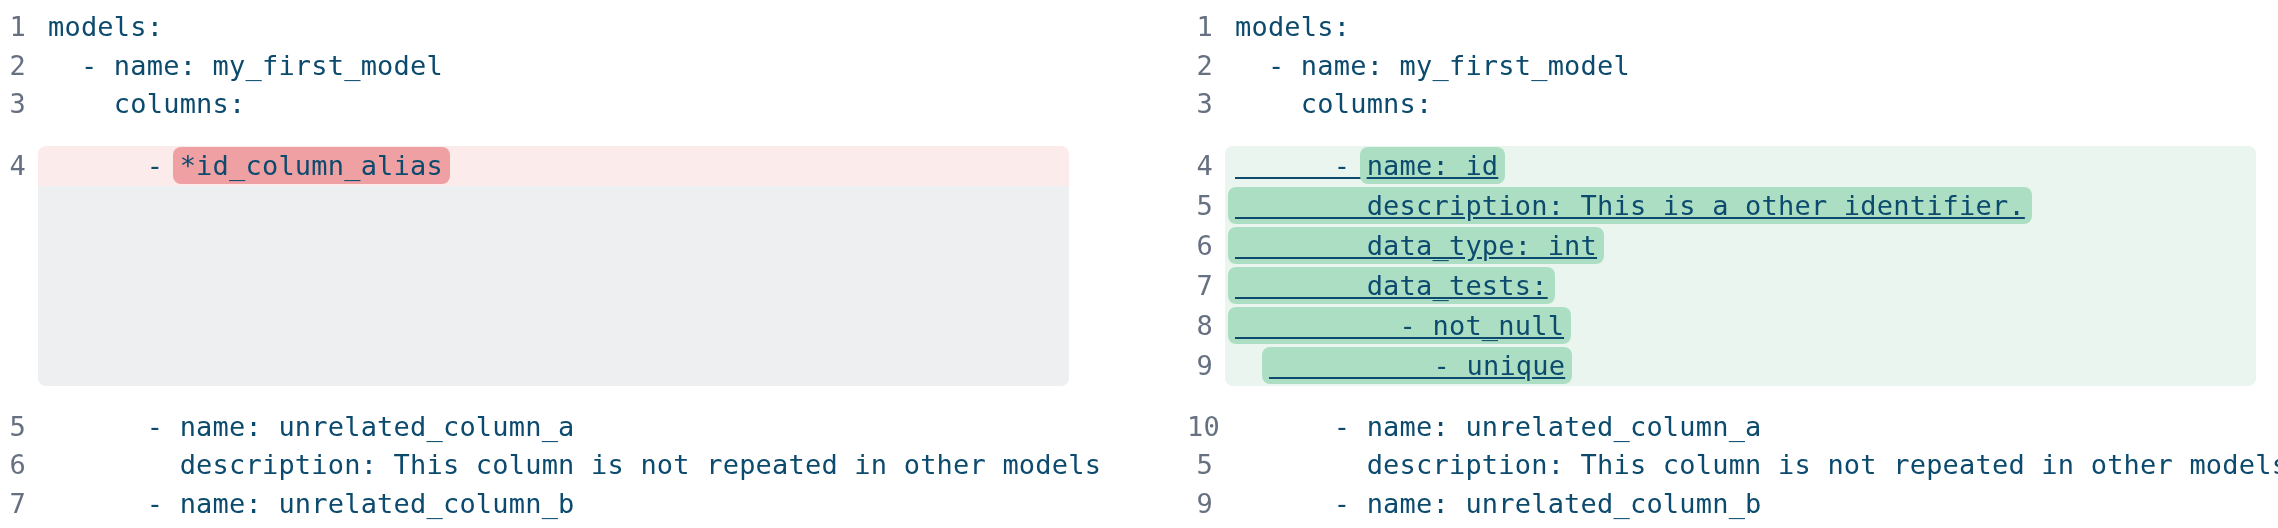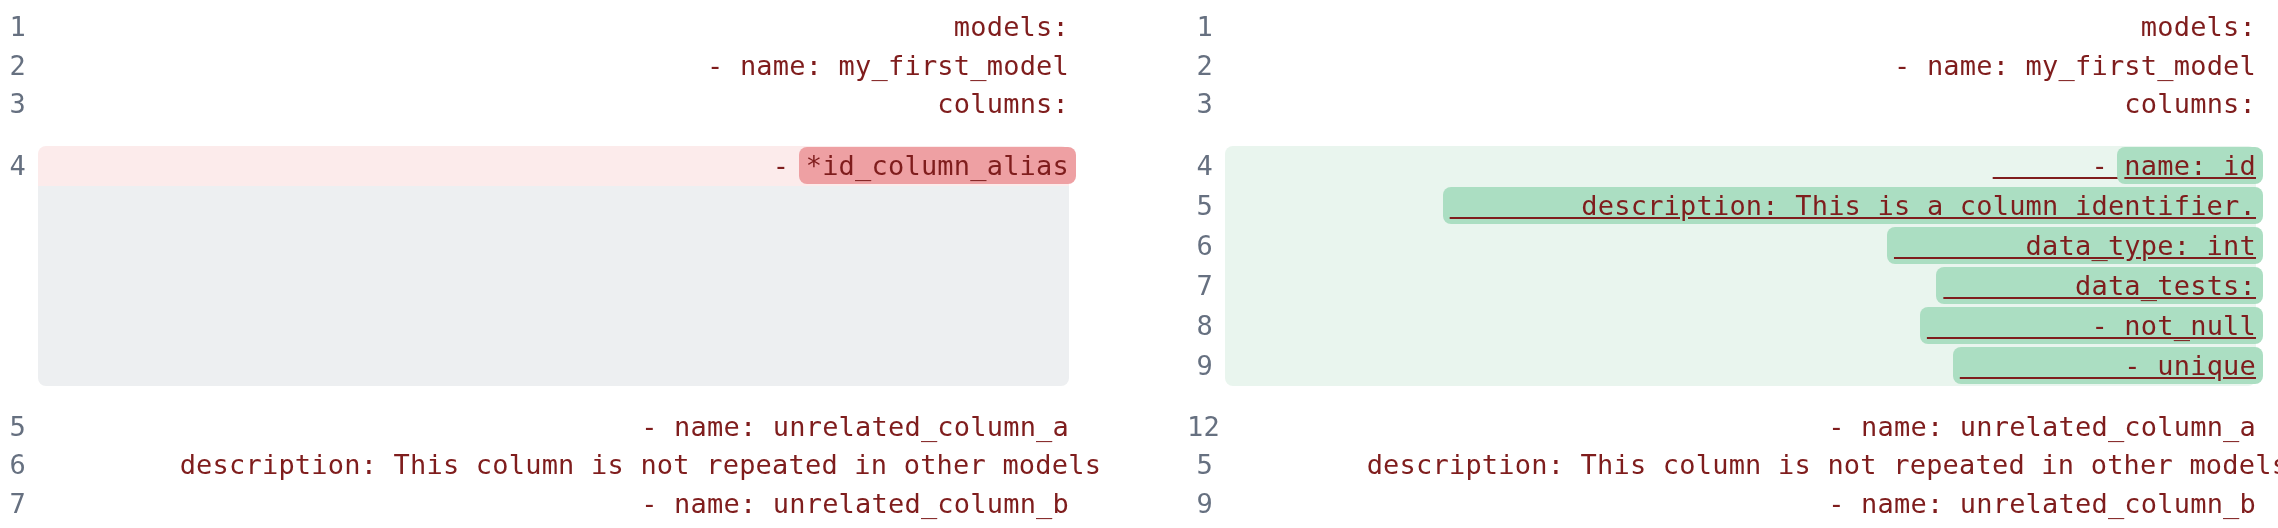--- a/index.html
+++ b/index.html
@@ -1,21 +1,21 @@
 <!DOCTYPE html>
 <html><head>
 <meta charset="utf-8">
 <style>
   html,body{margin:0;padding:0;background:#ffffff;}
   body{width:2278px;height:528px;overflow:hidden;font-family:"DejaVu Sans Mono","Liberation Mono",monospace;}
   .diff{display:grid;grid-template-columns:1fr 1fr;column-gap:96px;box-sizing:border-box;height:528px;padding-top:8px;}
   .panel{min-width:0;}
   .line{display:flex;align-items:stretch;font-size:27px;line-height:38.5px;letter-spacing:0.2px;}
   .ln{flex:none;width:26px;text-align:right;color:#667080;user-select:none;}
-  .codewrap{flex:1 1 auto;margin-left:12px;margin-right:22px;padding-left:10px;white-space:pre;color:#7f1d1d;min-width:0;text-align:right;}
+  .codewrap{flex:1 1 auto;margin-left:12px;margin-right:22px;padding-left:10px;white-space:pre;color:#0c4a6e;min-width:0;}
   
   .row-del,.row-add{line-height:40px;}
   .row-del .codewrap{background:#fcebeb;border-radius:8px 8px 0 0;}
   .row-add .codewrap{background:#e9f5ee;text-decoration:underline;}
   .row-add.block-first .codewrap{border-radius:8px 8px 0 0;}
   .row-add.block-last .codewrap{border-radius:0 0 8px 8px;padding-left:44px;}
   .block-start{margin-top:22px;}
   .block-end{margin-bottom:22px;}
   .filler .codewrap{background:#edeff1;border-radius:0 0 8px 8px;height:200px;}
   .pill{border-radius:8px;padding:3px 7px;margin:-3px -7px;}
@@ -72,40 +72,40 @@
       <div class="line">
         <span class="ln">3</span>
         <span class="codewrap"><span>    columns:</span></span>
       </div>
       <div class="line row-add block-first block-start">
         <span class="ln">4</span>
         <span class="codewrap"><span>      - </span><span class="pill pill-add">name: id</span></span>
       </div>
       <div class="line row-add">
         <span class="ln">5</span>
-        <span class="codewrap"><span class="pill pill-add">        description: This is a column identifier.</span></span>
+        <span class="codewrap"><span class="pill pill-add">        description: This is a other identifier.</span></span>
       </div>
       <div class="line row-add">
         <span class="ln">6</span>
         <span class="codewrap"><span class="pill pill-add">        data_type: int</span></span>
       </div>
       <div class="line row-add">
         <span class="ln">7</span>
         <span class="codewrap"><span class="pill pill-add">        data_tests:</span></span>
       </div>
       <div class="line row-add">
         <span class="ln">8</span>
         <span class="codewrap"><span class="pill pill-add">          - not_null</span></span>
       </div>
       <div class="line row-add block-last block-end">
         <span class="ln">9</span>
         <span class="codewrap"><span class="pill pill-add">          - unique</span></span>
       </div>
       <div class="line">
-        <span class="ln">12</span>
+        <span class="ln">10</span>
         <span class="codewrap"><span>      - name: unrelated_column_a</span></span>
       </div>
       <div class="line">
         <span class="ln">5</span>
         <span class="codewrap"><span>        description: This column is not repeated in other models</span></span>
       </div>
       <div class="line">
         <span class="ln">9</span>
         <span class="codewrap"><span>      - name: unrelated_column_b</span></span>
       </div>

